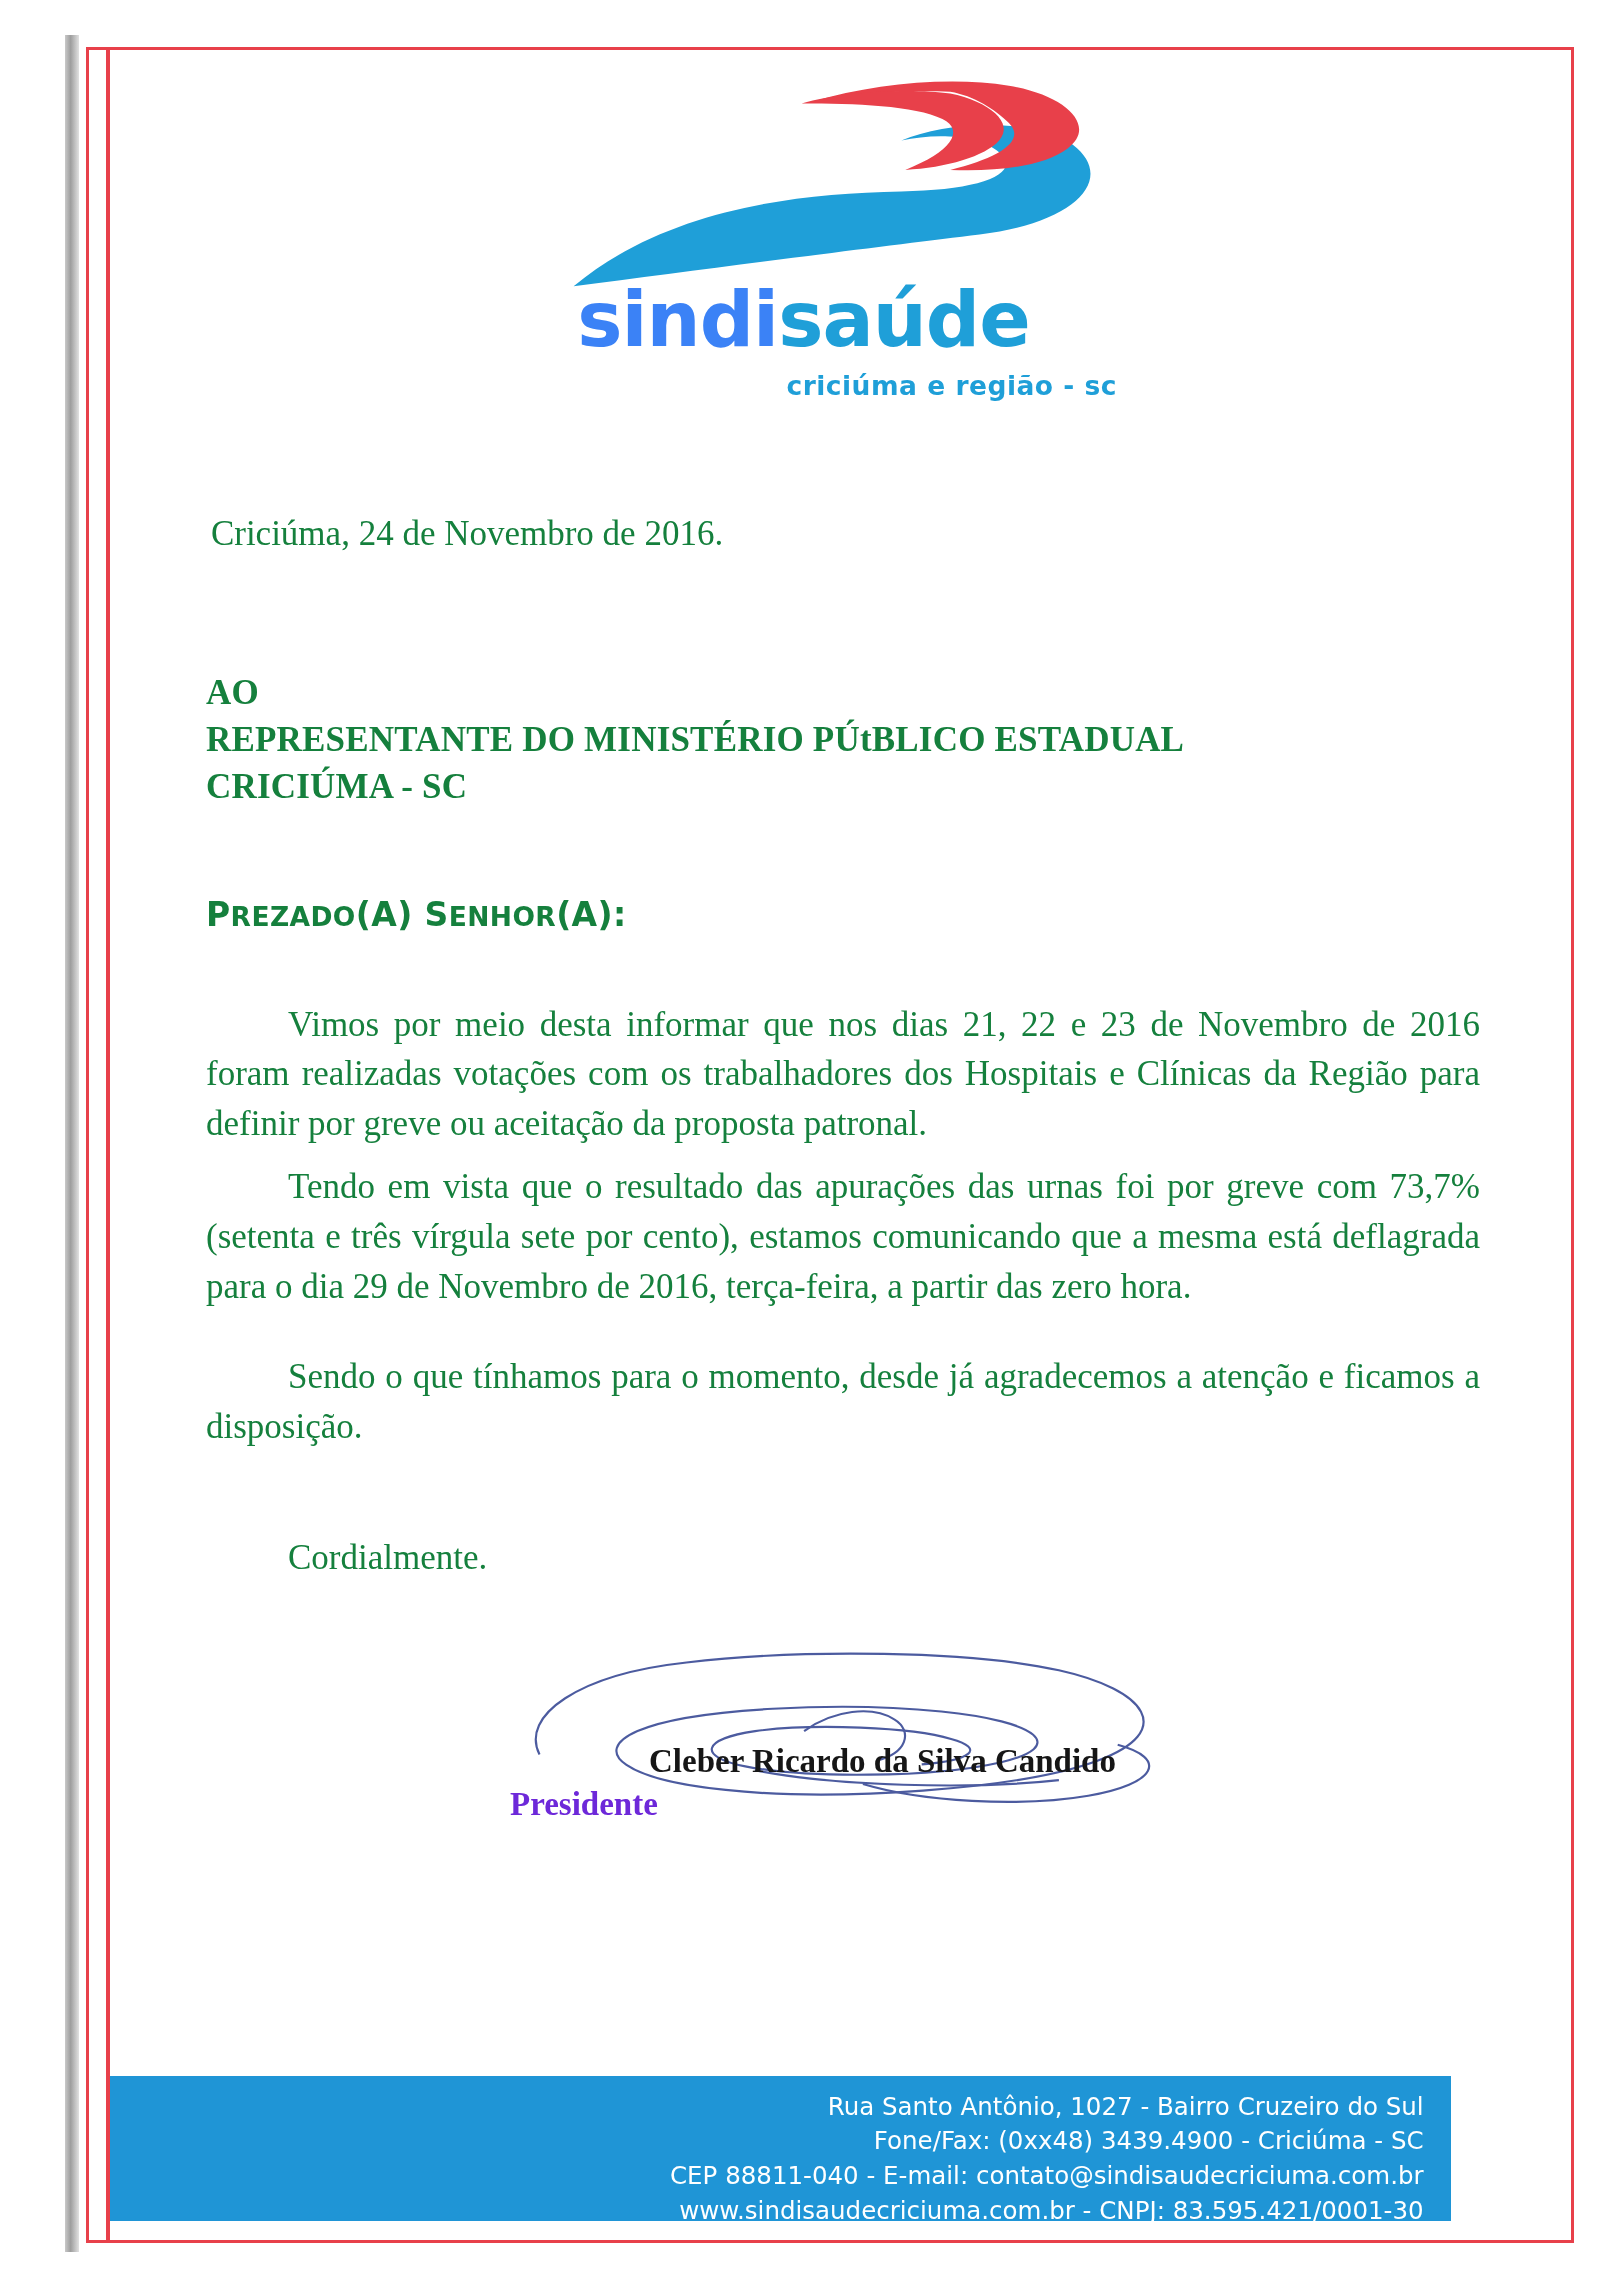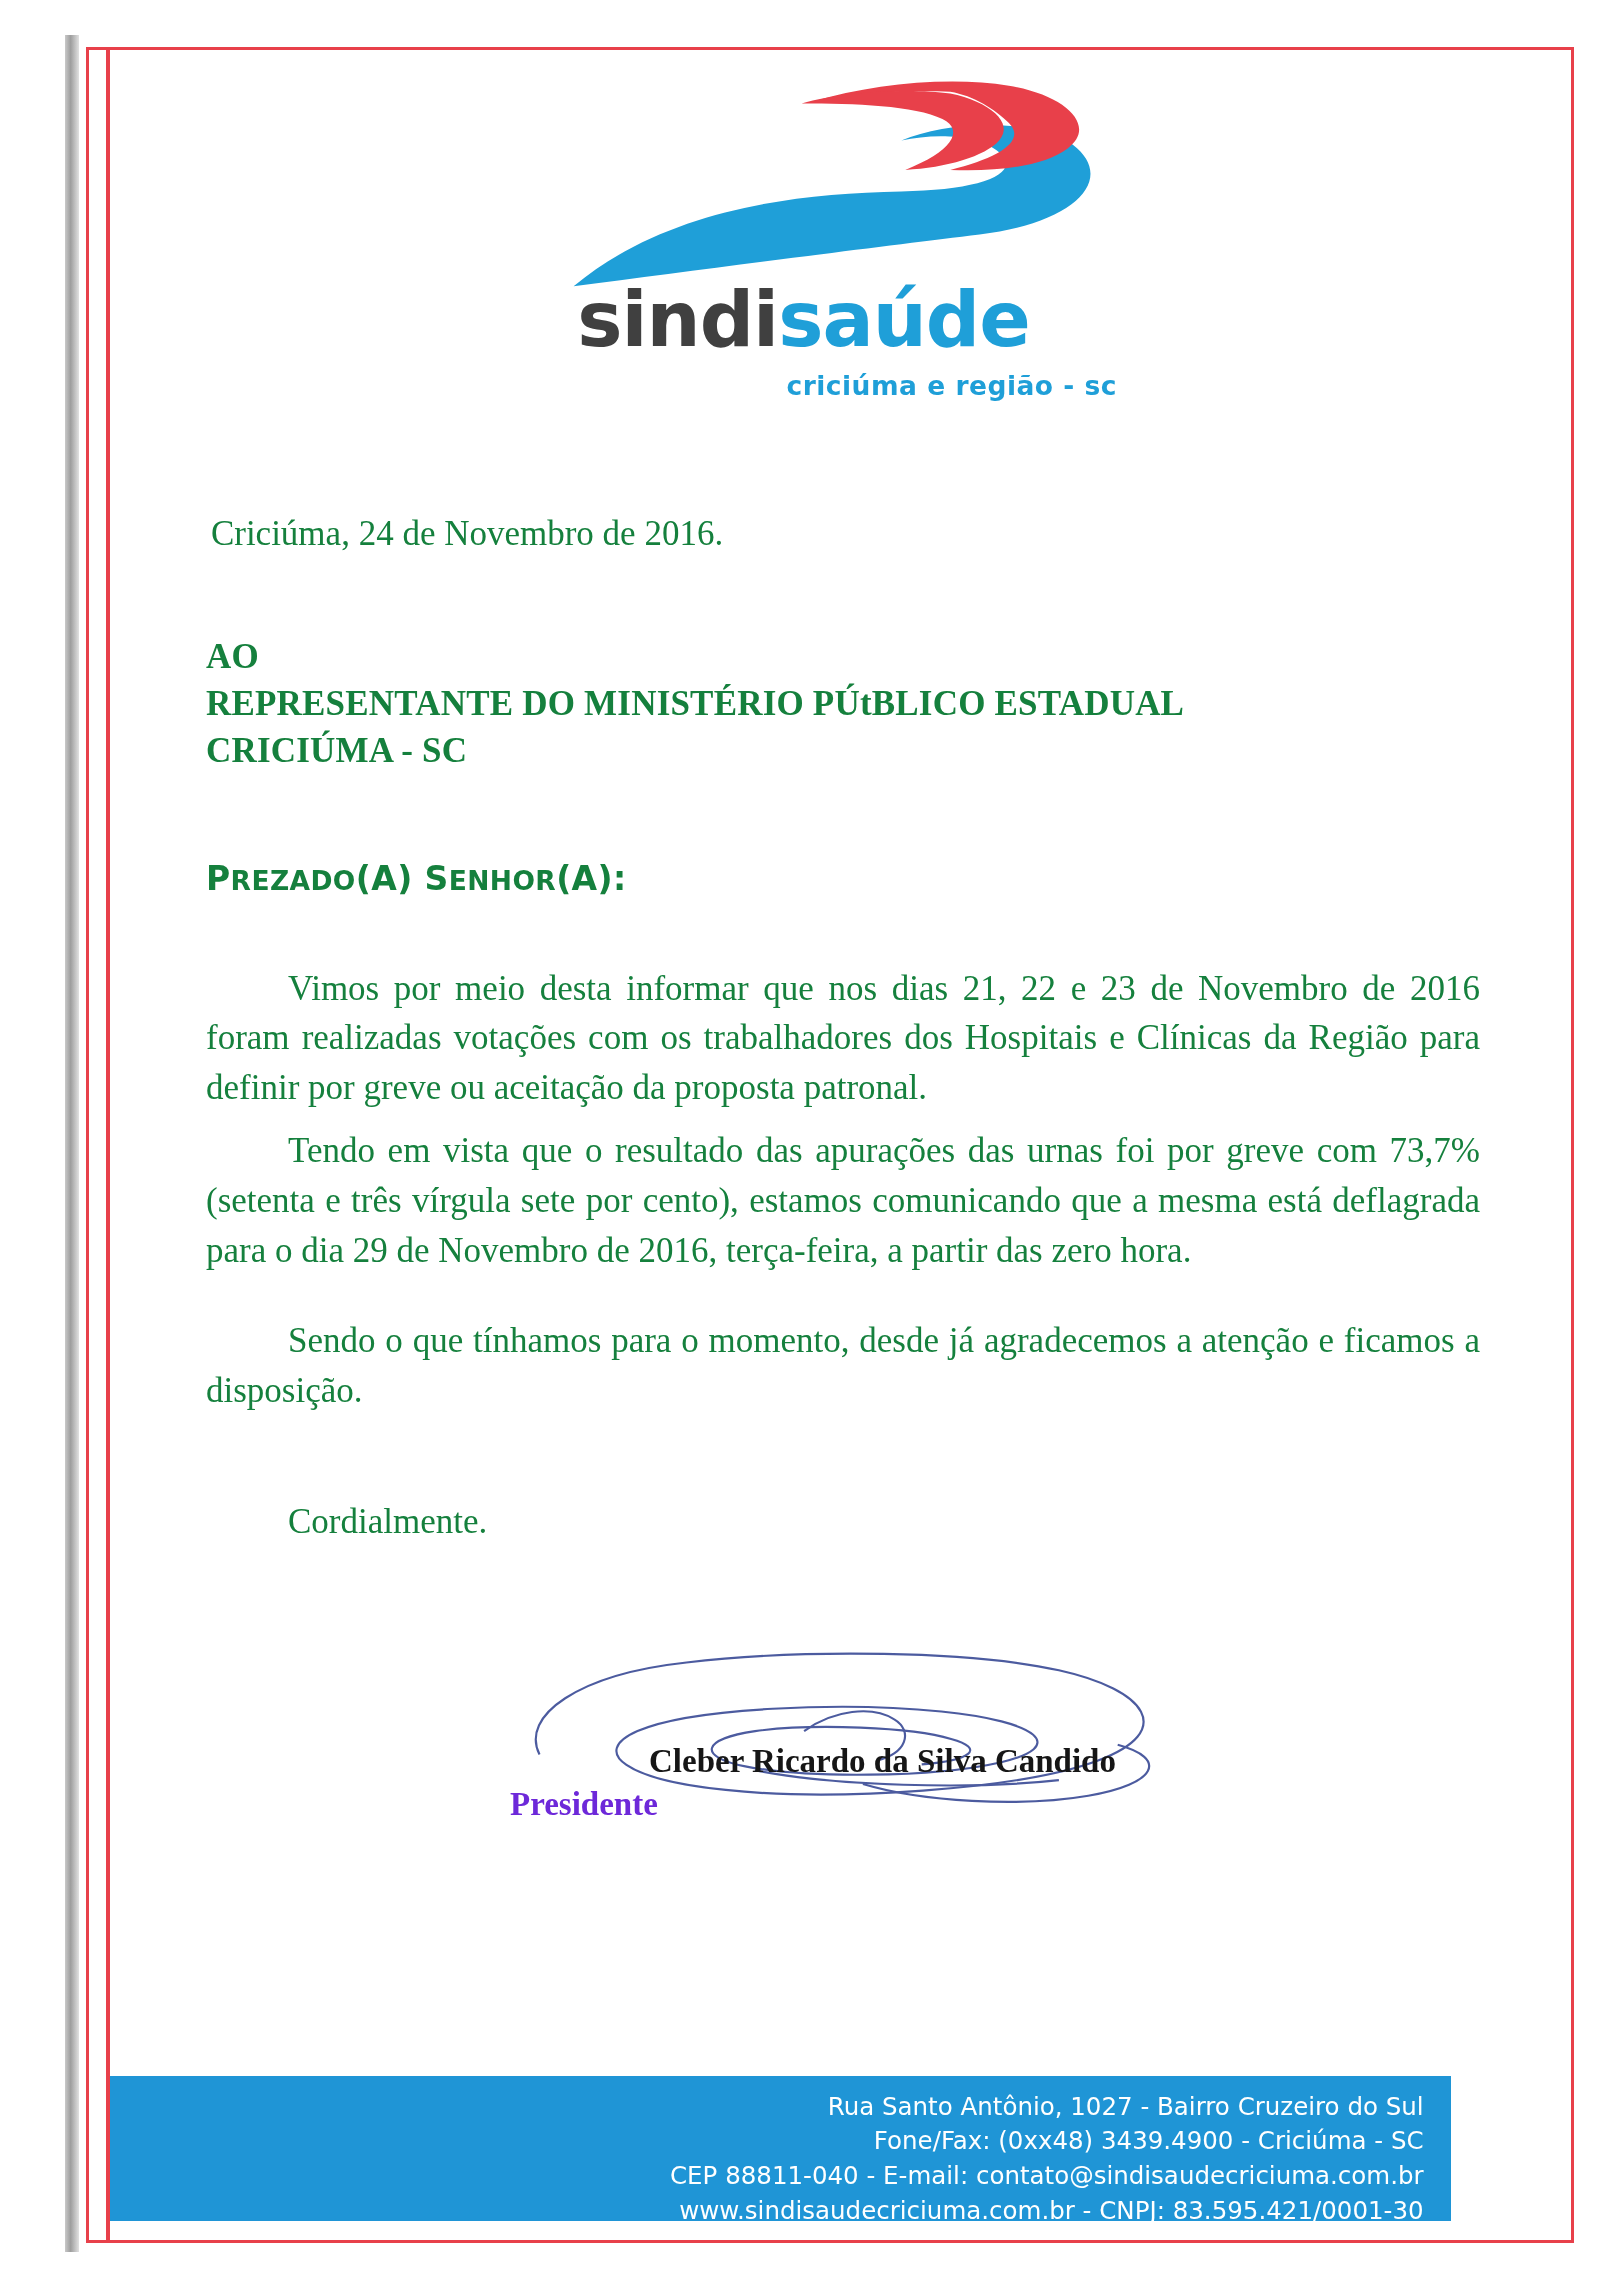--- a/index.html
+++ b/index.html
@@ -64,21 +64,21 @@
     left: 0; top: 206px;
     width: 627px;
     text-align: center;
     font-family: "DejaVu Sans", sans-serif;
     font-weight: bold;
     font-size: 76px;
     letter-spacing: -1px;
     line-height: 1;
     white-space: nowrap;
   }
-  .logo-word .red { color: #404040; text-align: center; }
+  .logo-word .red { color: #3b82f6; text-align: center; }
   .logo-word .blue { color: #1f9fd8; margin-top: 20px; }
   .logo-sub {
     position: absolute;
     left: 0; top: 294px;
     width: 627px;
     text-align: right;
     font-family: "DejaVu Sans", sans-serif;
     font-weight: bold;
     font-size: 26.5px;
     color: #1f9fd8;
@@ -91,21 +91,21 @@
     left: 206px;
     top: 514px;
     width: 1313px;
     color: #15803d;
   }
   .line-date {
     font-size: 35px;
     margin: 0 0 0 4.9px;
   }
   .addr {
-    margin-top: 80px;
+    margin-top: 116px;
     font-size: 35px;
     font-weight: bold;
     line-height: 1.34;
     letter-spacing: 0.2px;
   }
   .addr div { white-space: nowrap; }
   .salute {
     margin-top: 84px;
     font-family: "DejaVu Sans", sans-serif;
     font-weight: bold;

